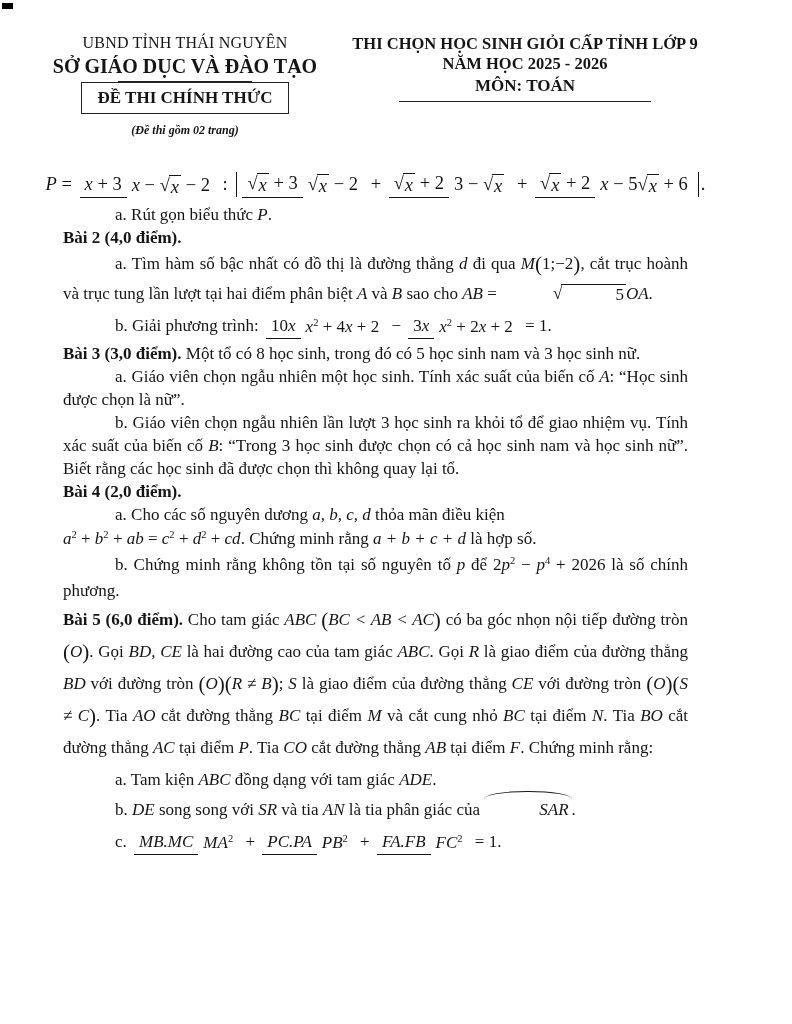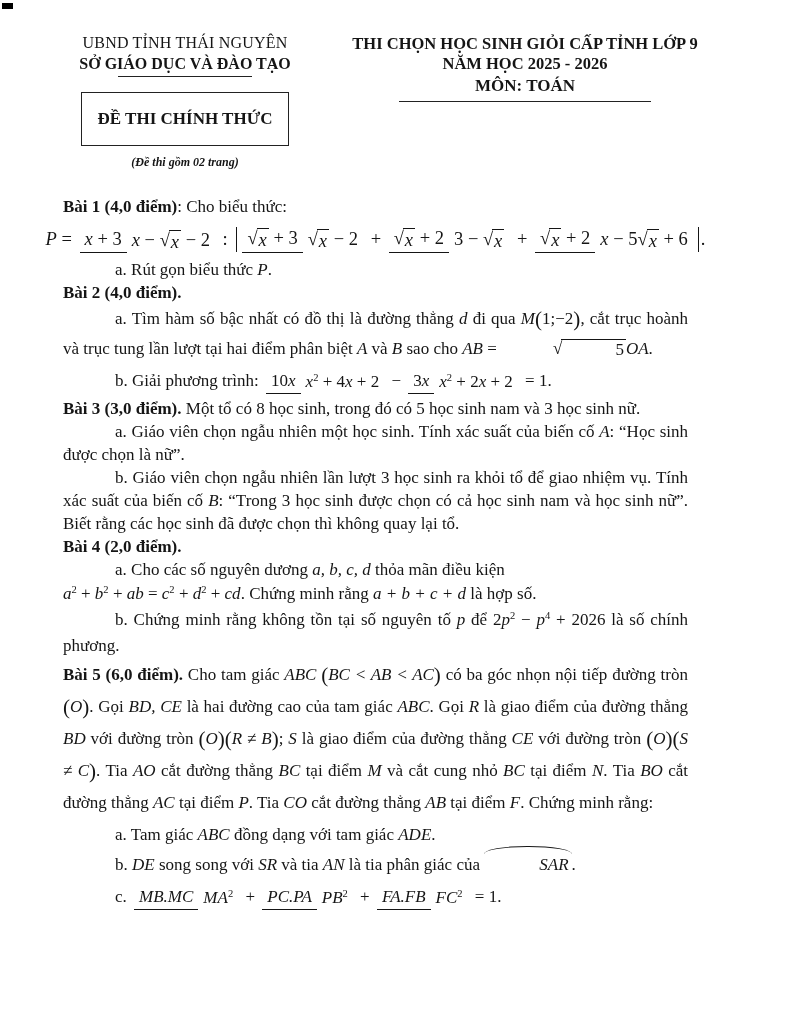--- a/index.html
+++ b/index.html
@@ -3,23 +3,23 @@
 <meta charset="utf-8">
 <style>
   html,body{margin:0;padding:0;background:#fff;}
   .page{width:748px;height:1024px;background:#fff;position:relative;overflow:hidden;
         font-family:"Liberation Serif","DejaVu Serif",serif;color:#151515;}
   .corner-mark{position:absolute;left:2px;top:3px;width:11px;height:6px;background:#000;}
   
   .header{display:flex;padding:34px 28px 0 40px;}
   .h-left{width:290px;text-align:center;flex-shrink:0;}
   .org1{font-size:16px;letter-spacing:.2px;}
-  .org2{font-size:16px;font-weight:bold;margin-top:3px;}
+  .org2{font-size:20px;font-weight:bold;margin-top:3px;}
   .rule1{width:134px;border-top:1.6px solid #222;margin:3px auto 0;}
-  .official-box{display:inline-block;border:1.8px solid #222;padding:16px 16px;margin-top:15px;
+  .official-box{display:inline-block;border:1.8px solid #222;padding:5px 16px;
                 font-weight:bold;font-size:17px;}
   .pages-note{font-style:italic;font-weight:bold;font-size:12px;margin-top:9px;}
   .h-right{flex:1;text-align:center;}
   .title1{font-size:16.5px;font-weight:bold;}
   .title2{font-size:17px;font-weight:bold;margin-top:2px;}
   .time-line{font-size:16.5px;margin-top:3px;}
   .rule2{width:252px;border-top:1.5px solid #222;margin:5px auto 0;}
   .it{font-style:italic;}
   .bo{font-weight:bold;}
   
@@ -71,21 +71,20 @@
     </div>
     <div class="h-right">
       <div class="title1">THI CHỌN HỌC SINH GIỎI CẤP TỈNH LỚP 9</div>
       <div class="title1">NĂM HỌC 2025 - 2026</div>
       <div class="title2">MÔN: TOÁN</div>
       <div class="rule2"></div>
     </div>
   </header>
 
   <main class="body">
-    <p class="para"><span class="bo">Bài 1 (4,0 điểm)</span><span>: Cho biểu thức:</span></p>
     <div class="formula">
         <span class="it">P</span>
         <span> = </span>
         <span class="frac"><span class="num"><span class="it">x</span><span> + 3</span></span><span class="den"><span class="it">x</span><span> − </span><span class="sqrt"><span class="rad">√</span><span class="vinc"><span class="it">x</span></span></span><span> − 2</span></span></span>
         <span> : </span>
         <span class="lbr"></span>
         <span class="frac"><span class="num"><span class="sqrt"><span class="rad">√</span><span class="vinc"><span class="it">x</span></span></span><span> + 3</span></span><span class="den"><span class="sqrt"><span class="rad">√</span><span class="vinc"><span class="it">x</span></span></span><span> − 2</span></span></span>
         <span> + </span>
         <span class="frac"><span class="num"><span class="sqrt"><span class="rad">√</span><span class="vinc"><span class="it">x</span></span></span><span> + 2</span></span><span class="den"><span>3 − </span><span class="sqrt"><span class="rad">√</span><span class="vinc"><span class="it">x</span></span></span></span></span>
         <span> + </span>
@@ -108,21 +107,21 @@
     <p class="para"><span class="bo">Bài 3 (3,0 điểm).</span><span> Một tổ có 8 học sinh, trong đó có 5 học sinh nam và 3 học sinh nữ.</span></p>
     <p class="para sub"><span>a. Giáo viên chọn ngẫu nhiên một học sinh. Tính xác suất của biến cố </span><span class="it">A</span><span>: “Học sinh được chọn là nữ”.</span></p>
     <p class="para sub"><span>b. Giáo viên chọn ngẫu nhiên lần lượt 3 học sinh ra khỏi tổ để giao nhiệm vụ. Tính xác suất của biến cố </span><span class="it">B</span><span>: “Trong 3 học sinh được chọn có cả học sinh nam và học sinh nữ”. Biết rằng các học sinh đã được chọn thì không quay lại tổ.</span></p>
 
     <p class="para"><span class="bo">Bài 4 (2,0 điểm).</span></p>
     <p class="para sub"><span>a. Cho các số nguyên dương </span><span class="it">a, b, c, d</span><span> thỏa mãn điều kiện</span></p>
     <p class="para lh26"><span class="it">a</span><sup>2</sup><span> + </span><span class="it">b</span><sup>2</sup><span> + </span><span class="it">ab</span><span> = </span><span class="it">c</span><sup>2</sup><span> + </span><span class="it">d</span><sup>2</sup><span> + </span><span class="it">cd</span><span>. Chứng minh rằng </span><span class="it">a + b + c + d</span><span> là hợp số.</span></p>
     <p class="para sub lh26"><span>b. Chứng minh rằng không tồn tại số nguyên tố </span><span class="it">p</span><span> để </span><span>2</span><span class="it">p</span><sup>2</sup><span> − </span><span class="it">p</span><sup>4</sup><span> + 2026</span><span> là số chính phương.</span></p>
 
     <p class="para lh32"><span class="bo">Bài 5 (6,0 điểm).</span><span> Cho tam giác </span><span class="it">ABC</span><span> </span><span class="bp">(</span><span class="it">BC &lt; AB &lt; AC</span><span class="bp">)</span><span> có ba góc nhọn nội tiếp đường tròn </span><span class="bp">(</span><span class="it">O</span><span class="bp">)</span><span>. Gọi </span><span class="it">BD, CE</span><span> là hai đường cao của tam giác </span><span class="it">ABC</span><span>. Gọi </span><span class="it">R</span><span> là giao điểm của đường thẳng </span><span class="it">BD</span><span> với đường tròn </span><span class="bp">(</span><span class="it">O</span><span class="bp">)</span><span class="bp">(</span><span class="it">R ≠ B</span><span class="bp">)</span><span>; </span><span class="it">S</span><span> là giao điểm của đường thẳng </span><span class="it">CE</span><span> với đường tròn </span><span class="bp">(</span><span class="it">O</span><span class="bp">)</span><span class="bp">(</span><span class="it">S ≠ C</span><span class="bp">)</span><span>. Tia </span><span class="it">AO</span><span> cắt đường thẳng </span><span class="it">BC</span><span> tại điểm </span><span class="it">M</span><span> và cắt cung nhỏ </span><span class="it">BC</span><span> tại điểm </span><span class="it">N</span><span>. Tia </span><span class="it">BO</span><span> cắt đường thẳng </span><span class="it">AC</span><span> tại điểm </span><span class="it">P</span><span>. Tia </span><span class="it">CO</span><span> cắt đường thẳng </span><span class="it">AB</span><span> tại điểm </span><span class="it">F</span><span>. Chứng minh rằng:</span></p>
-    <p class="para sub mt4"><span>a. Tam giác </span><span class="it">ABC</span><span> đồng dạng với tam giác </span><span class="it">ADE</span><span>.</span></p>
+    <p class="para sub mt4"><span>a. Tam kiện </span><span class="it">ABC</span><span> đồng dạng với tam giác </span><span class="it">ADE</span><span>.</span></p>
     <p class="para sub lh30"><span>b. </span><span class="it">DE</span><span> song song với </span><span class="it">SR</span><span> và tia </span><span class="it">AN</span><span> là tia phân giác của </span><span class="arc"><span class="it">SAR</span></span><span>.</span></p>
     <p class="para sub eqline"><span>c. </span><span class="frac">
           <span class="num"><span class="it">MB.MC</span></span>
           <span class="den"><span class="it">MA</span><sup>2</sup></span>
         </span><span> + </span><span class="frac">
           <span class="num"><span class="it">PC.PA</span></span>
           <span class="den"><span class="it">PB</span><sup>2</sup></span>
         </span><span> + </span><span class="frac">
           <span class="num"><span class="it">FA.FB</span></span>
           <span class="den"><span class="it">FC</span><sup>2</sup></span>

